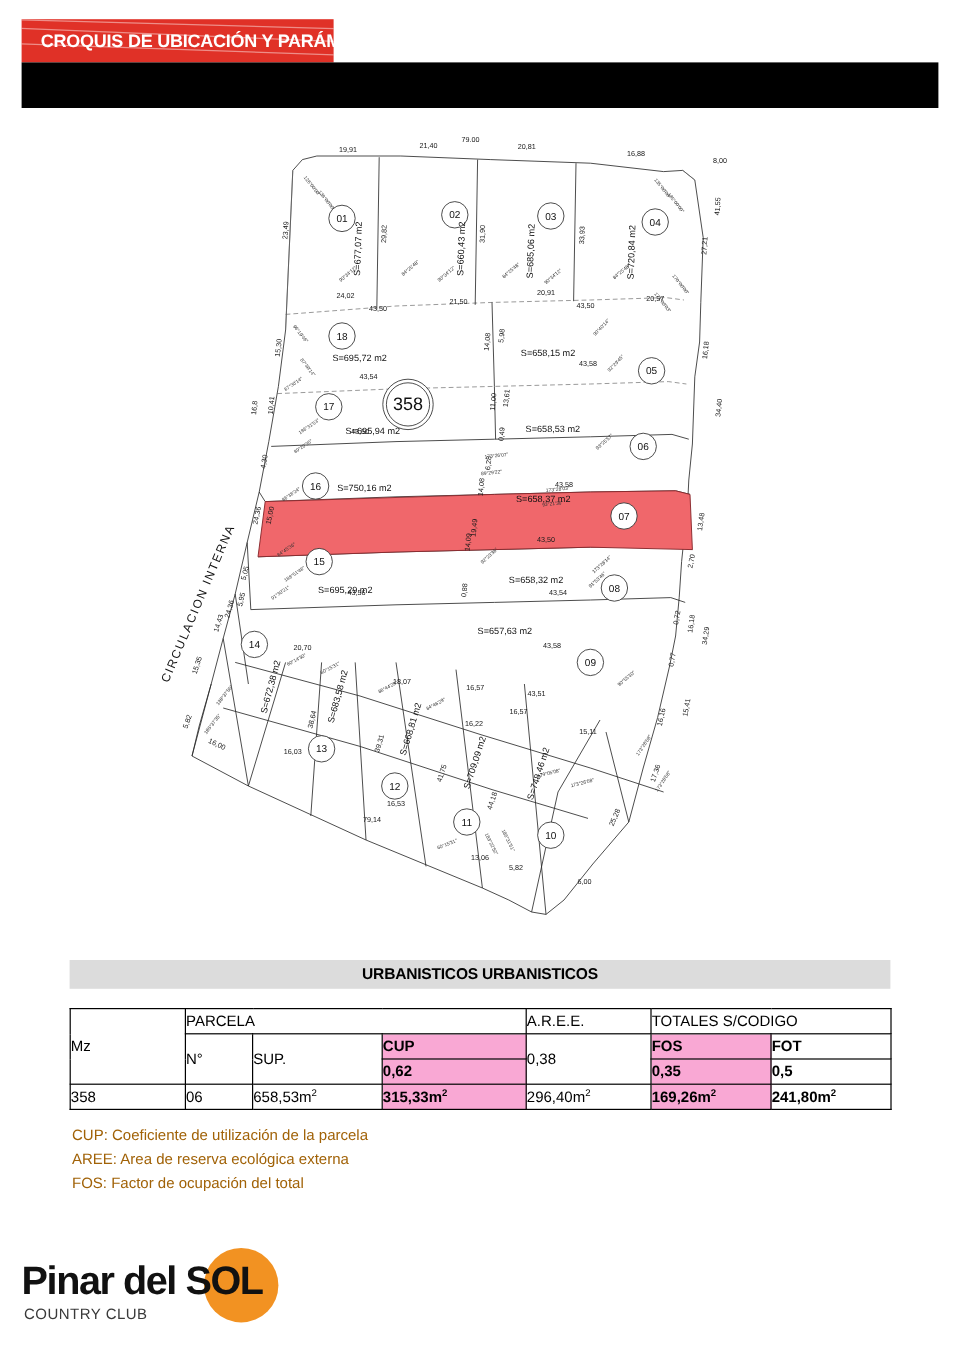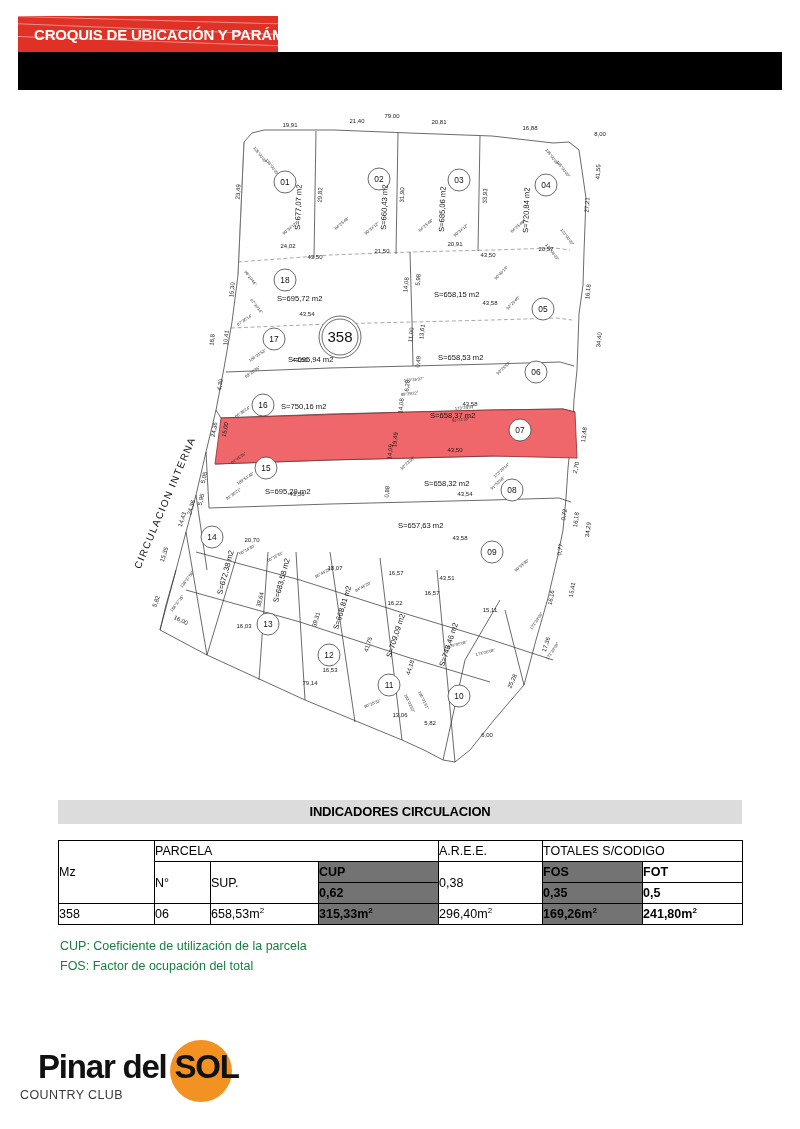--- a/index.html
+++ b/index.html
@@ -112,35 +112,35 @@
   }
   #indicadores-table td {
     border: 1.2px solid #000;
     vertical-align: middle;
     font-size: 12.5px;
     color: #000;
     padding: 0;
     height: 20px;
   }
   #indicadores-table td.thin { border-width: 0.8px; }
-  .cell-grey { background: #737373; }
+  .cell-grey { background: #f9a8d4; }
   .cell-bold { font-weight: bold; }
   .sup-u { vertical-align: super; font-size: 8px; }
 
   
   #legend {
     position: absolute;
     left: 60px;
     top: 936px;
     width: 500px;
   }
   #legend div {
     font-size: 12.5px;
     line-height: 20px;
-    color: #15803d;
+    color: #a16207;
     white-space: nowrap;
   }
 
   
   #logo {
     position: absolute;
     left: 18px;
     top: 1040px;
     width: 260px;
     height: 72px;
@@ -156,21 +156,20 @@
   }
   #logo-main {
     position: absolute;
     left: 0;
     top: 8px;
     font-size: 33px;
     font-weight: bold;
     letter-spacing: -1.2px;
     color: #111111;
     white-space: nowrap;
-    margin-left: 20px;
   }
   #logo-main .sol { color: #111111; }
   #logo-sub {
     position: absolute;
     left: 2px;
     top: 48px;
     font-size: 12.5px;
     letter-spacing: 0.4px;
     color: #3a3a3a;
     white-space: nowrap;
@@ -473,21 +472,21 @@
     <text class="lotnum" x="285" y="183">18</text>
     <text class="areatxt" x="277" y="201">S=695,72 m2</text>
   </g>
 
   <text class="circtxt" transform="translate(168,404) rotate(-67)" text-anchor="middle">CIRCULACION   INTERNA</text>
 
 </svg>
 </div>
 
 <div id="indicadores-band">
-  <span>INDICADORES CIRCULACION</span>
+  <span>URBANISTICOS URBANISTICOS</span>
 </div>
 
 <table id="indicadores-table">
   <colgroup>
     <col style="width:96px">
     <col style="width:56px">
     <col style="width:108px">
     <col style="width:120px">
     <col style="width:104px">
     <col style="width:100px">
@@ -520,20 +519,21 @@
       <td class="cell-grey cell-bold"><span>315,33m</span><span class="sup-u">2</span></td>
       <td><span>296,40m</span><span class="sup-u">2</span></td>
       <td class="cell-grey cell-bold"><span>169,26m</span><span class="sup-u">2</span></td>
       <td class="cell-bold"><span>241,80m</span><span class="sup-u">2</span></td>
     </tr>
   </tbody>
 </table>
 
 <div id="legend">
   <div>CUP: Coeficiente de utilización de la parcela</div>
+  <div>AREE: Area de reserva ecológica externa</div>
   <div>FOS: Factor de ocupación del total</div>
 </div>
 
 <div id="logo">
   <div id="logo-circle"></div>
   <div id="logo-main"><span>Pinar del </span><span class="sol">SOL</span></div>
   <div id="logo-sub">COUNTRY CLUB</div>
 </div>
 
 </body></html>

